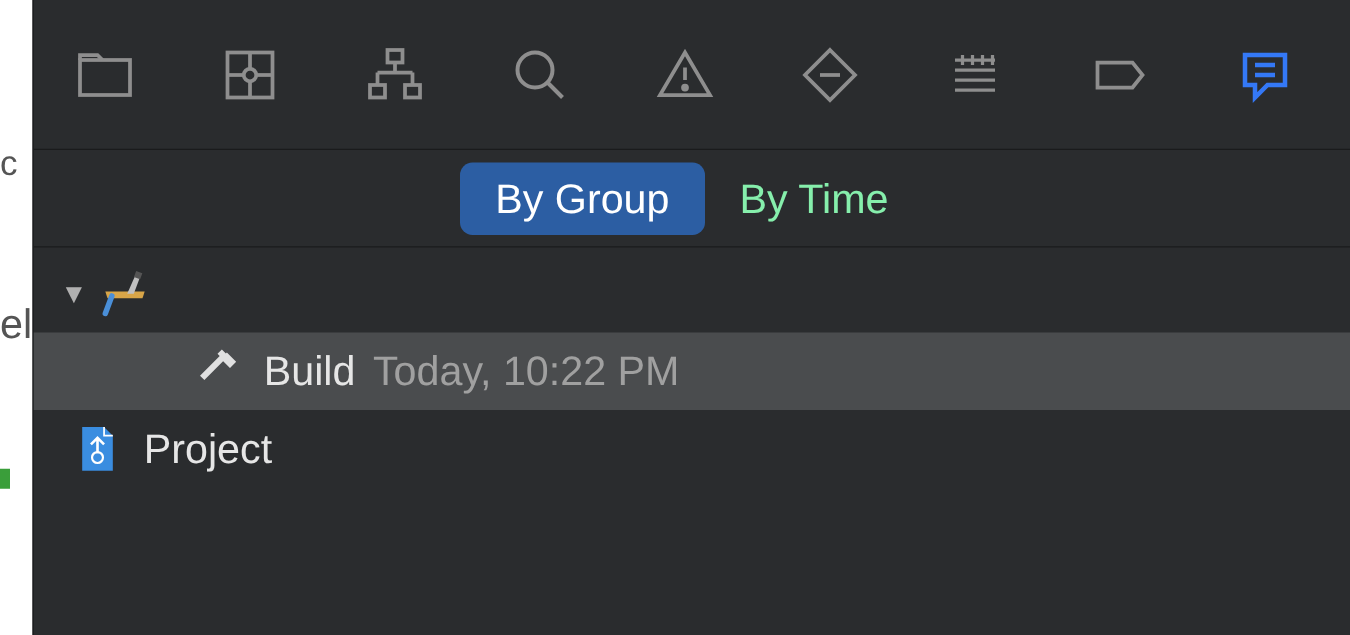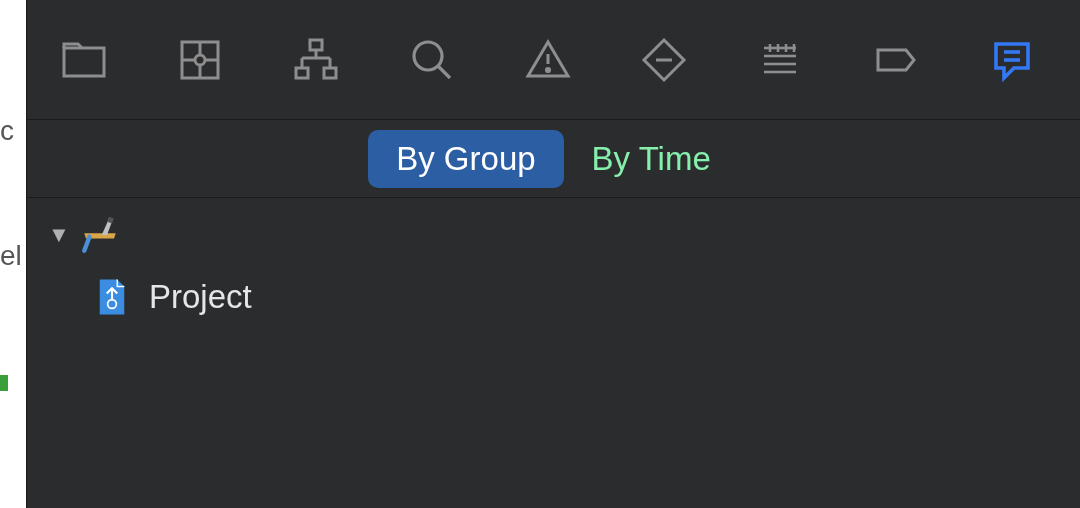--- a/index.html
+++ b/index.html
@@ -28,21 +28,21 @@
       top: 115px;
       left: 0;
       color: #555;
       font-size: 28px;
     }
     .left-strip .frag2 {
       position: absolute;
       top: 240px;
       left: 0;
       color: #555;
-      font-size: 28px;
+      font-size: 33px;
     }
     .left-strip .frag3 {
       position: absolute;
       top: 375px;
       left: 0;
       width: 8px;
       height: 16px;
       background: #3a9e3a;
     }
     .panel {
@@ -134,21 +134,21 @@
       margin-right: 10px;
     }
     .row-icon svg {
       width: 42px;
       height: 42px;
     }
     .indent-1 {
       padding-left: 120px;
     }
     .indent-0b {
-      padding-left: 58px;
+      padding-left: 24px;
       align-items: center;
     }
     .row-label {
       font-weight: 500;
     }
     .row-sublabel {
       color: #a0a0a0;
       margin-left: 14px;
       font-weight: 400;
     }
@@ -251,20 +251,30 @@
       <span class="row-icon">
         <svg viewBox="0 0 24 24">
           <path d="M3 11 L21 11 L20 14 L4 14 Z" fill="#d8a548"></path>
           <path d="M6 13 L3 21" stroke="#4a8fd8" stroke-width="2.5" stroke-linecap="round"></path>
           <path d="M13 12 L17 3 L19 4 L16 12" fill="#c0c0c0"></path>
           <rect x="16.5" y="2" width="3" height="3" fill="#555" transform="rotate(20 18 3.5)"></rect>
         </svg>
       </span>
     </div>
 
+    <div class="tree-row selected indent-1">
+      <span class="row-icon">
+        <svg viewBox="0 0 24 24">
+          <path d="M14 2 L18 6 L16 8 L15 7 L6 16 L4 14 L13 5 L12 4 Z" fill="#e0e0e0"></path>
+          <rect x="14" y="5" width="6" height="4" fill="#e0e0e0" transform="rotate(45 17 7)"></rect>
+        </svg>
+      </span>
+      <span class="row-label">Build</span>
+      <span class="row-sublabel">Today, 10:22 PM</span>
+    </div>
 
     <div class="tree-row indent-0b">
       <span class="row-icon">
         <svg viewBox="0 0 24 24">
           <path d="M5 2 L15 2 L19 6 L19 22 L5 22 Z" fill="#3a8de0"></path>
           <path d="M15 2 L15 6 L19 6" fill="none" stroke="#ffffff" stroke-width="0.8"></path>
           <path d="M9 10 L12 7 L15 10 M12 7 L12 14" stroke="#ffffff" stroke-width="1.2" fill="none"></path>
           <circle cx="12" cy="16" r="2.5" fill="none" stroke="#ffffff" stroke-width="1"></circle>
         </svg>
       </span>

